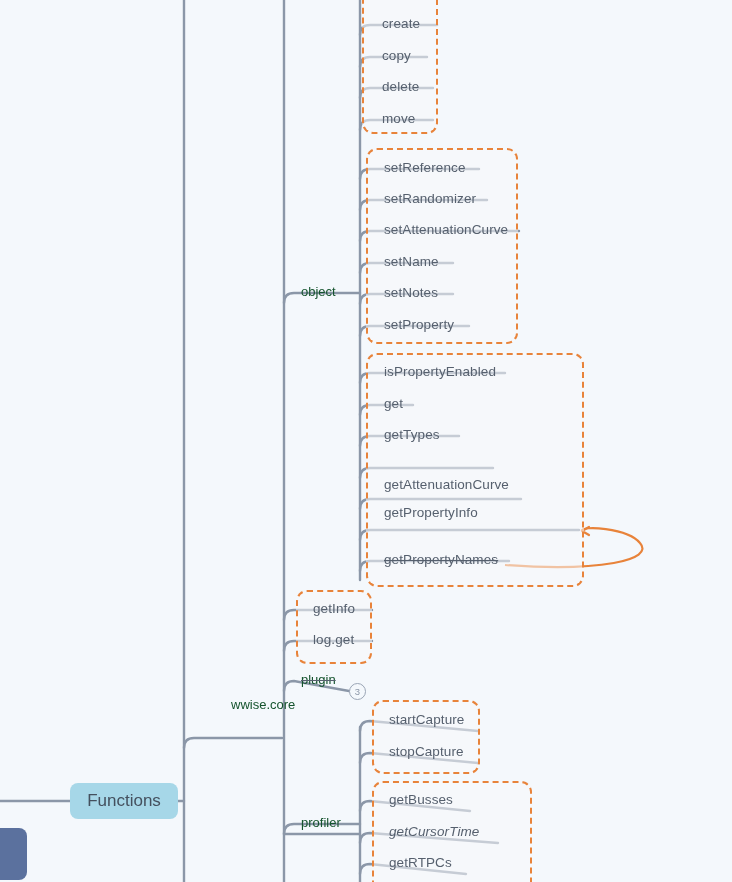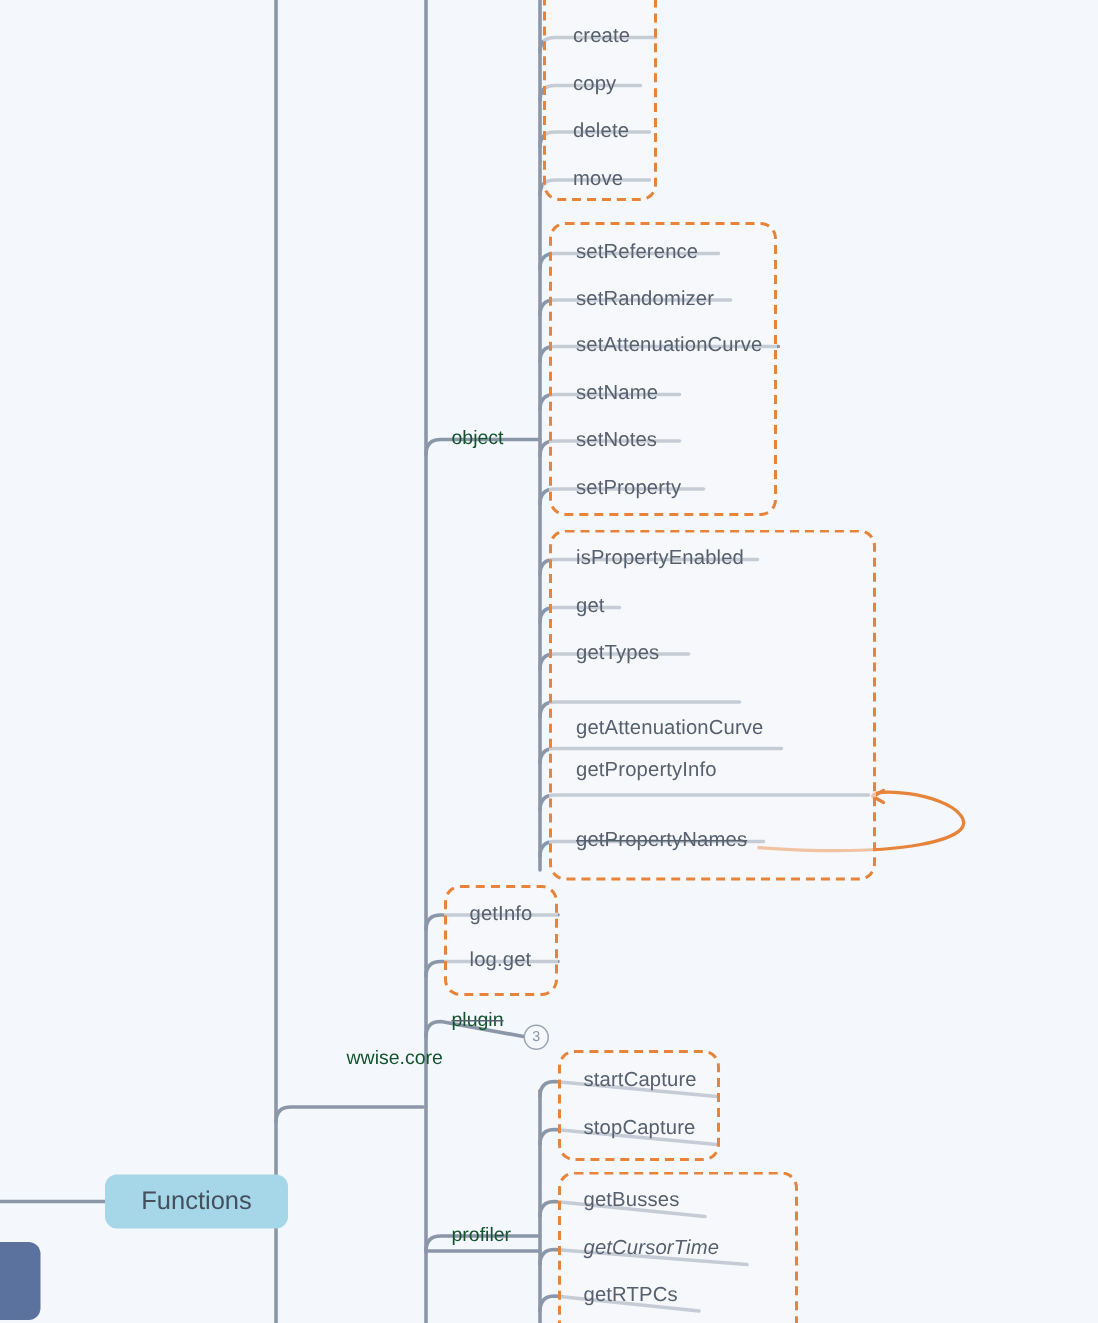--- a/index.html
+++ b/index.html
@@ -167,21 +167,21 @@
     </g>
   </svg>
 
   <div class="group" style="left:362px; top:-22px; width:76px; height:156px;"></div>
   <div class="group" style="left:366px; top:148px; width:152px; height:196px;"></div>
   <div class="group" style="left:366px; top:353px; width:218px; height:234px;"></div>
   <div class="group" style="left:296px; top:590px; width:76px; height:74px;"></div>
   <div class="group" style="left:372px; top:700px; width:108px; height:74px;"></div>
   <div class="group" style="left:372px; top:781px; width:160px; height:112px;"></div>
 
-  <div class="box primary" style="left:70px; top:783px; width:122px; height:36px;">
+  <div class="box primary" style="left:70px; top:783px; width:108px; height:36px;">
     <span>Functions</span>
   </div>
   <div class="box secondary" style="left:-18px; top:828px; width:45px; height:52px;">
     <span></span>
   </div>
 
   <div class="branch" style="left:199px; top:698px;margin-left:32px;">
     <span class="lbl">wwise.core</span>
   </div>
   <div class="branch" style="left:301px; top:285px;">

